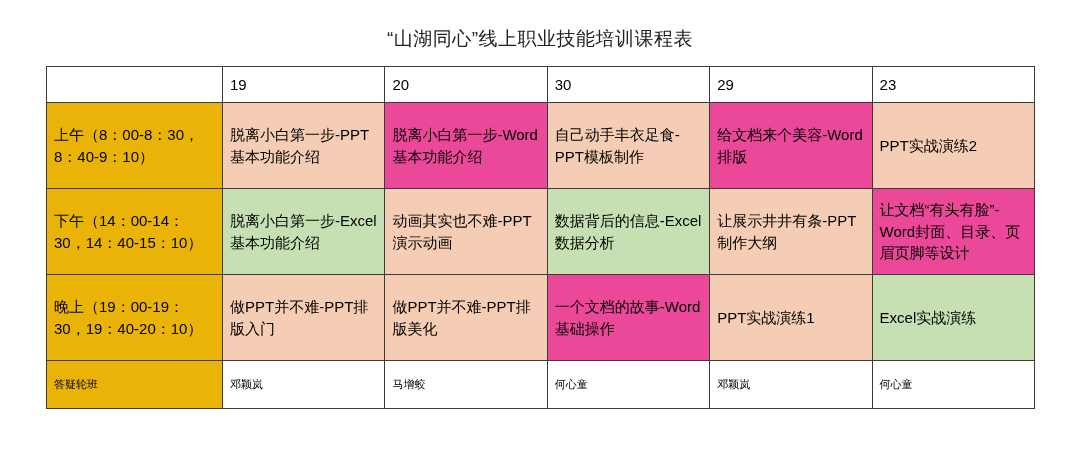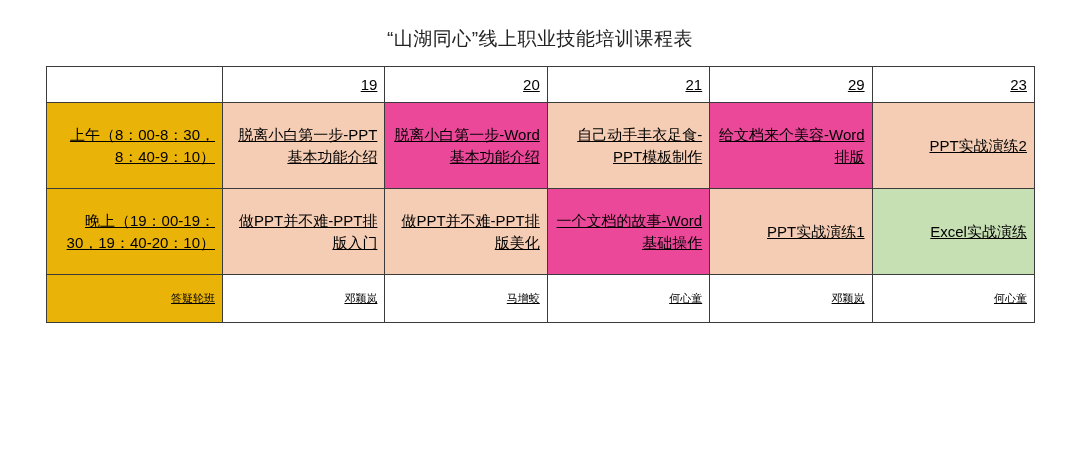--- a/index.html
+++ b/index.html
@@ -35,26 +35,25 @@
   table.schedule {
     border-collapse: collapse;
     width: 988px;
     table-layout: fixed;
   }
   table.schedule td,
   table.schedule th {
     border: 1px solid #3b3b3b;
     font-size: 15px;
     line-height: 1.45;
-    text-align: right;
+    text-align: left;
     vertical-align: middle;
     padding: 6px 7px;
     box-sizing: border-box;
     font-weight: normal;
-    text-decoration: underline;
   }
   col.time-col { width: 176px; }
   col.day-col { width: 162.4px; }
 
   thead th {
     height: 36px;
     font-size: 17px;
     background: #ffffff;
   }
   .row-time {
@@ -87,33 +86,41 @@
         <col class="day-col">
         <col class="day-col">
         <col class="day-col">
         <col class="day-col">
       </colgroup>
       <thead>
         <tr>
           <th class="c-white"></th>
           <th class="c-white">19</th>
           <th class="c-white">20</th>
-          <th class="c-white">21</th>
+          <th class="c-white">30</th>
           <th class="c-white">29</th>
           <th class="c-white">23</th>
         </tr>
       </thead>
       <tbody>
         <tr class="r1">
           <td class="row-time">上午（8：00-8：30，8：40-9：10）</td>
           <td class="c-orange">脱离小白第一步-PPT 基本功能介绍</td>
           <td class="c-blue">脱离小白第一步-Word基本功能介绍</td>
           <td class="c-orange">自己动手丰衣足食-PPT模板制作</td>
           <td class="c-blue">给文档来个美容-Word排版</td>
           <td class="c-orange">PPT实战演练2</td>
+        </tr>
+        <tr class="r2">
+          <td class="row-time">下午（14：00-14：30，14：40-15：10）</td>
+          <td class="c-green">脱离小白第一步-Excel基本功能介绍</td>
+          <td class="c-orange">动画其实也不难-PPT演示动画</td>
+          <td class="c-green">数据背后的信息-Excel数据分析</td>
+          <td class="c-orange">让展示井井有条-PPT制作大纲</td>
+          <td class="c-blue">让文档“有头有脸”-Word封面、目录、页眉页脚等设计</td>
         </tr>
         <tr class="r3">
           <td class="row-time">晚上（19：00-19：30，19：40-20：10）</td>
           <td class="c-orange">做PPT并不难-PPT排版入门</td>
           <td class="c-orange">做PPT并不难-PPT排版美化</td>
           <td class="c-blue">一个文档的故事-Word基础操作</td>
           <td class="c-orange">PPT实战演练1</td>
           <td class="c-green">Excel实战演练</td>
         </tr>
         <tr class="r4">

